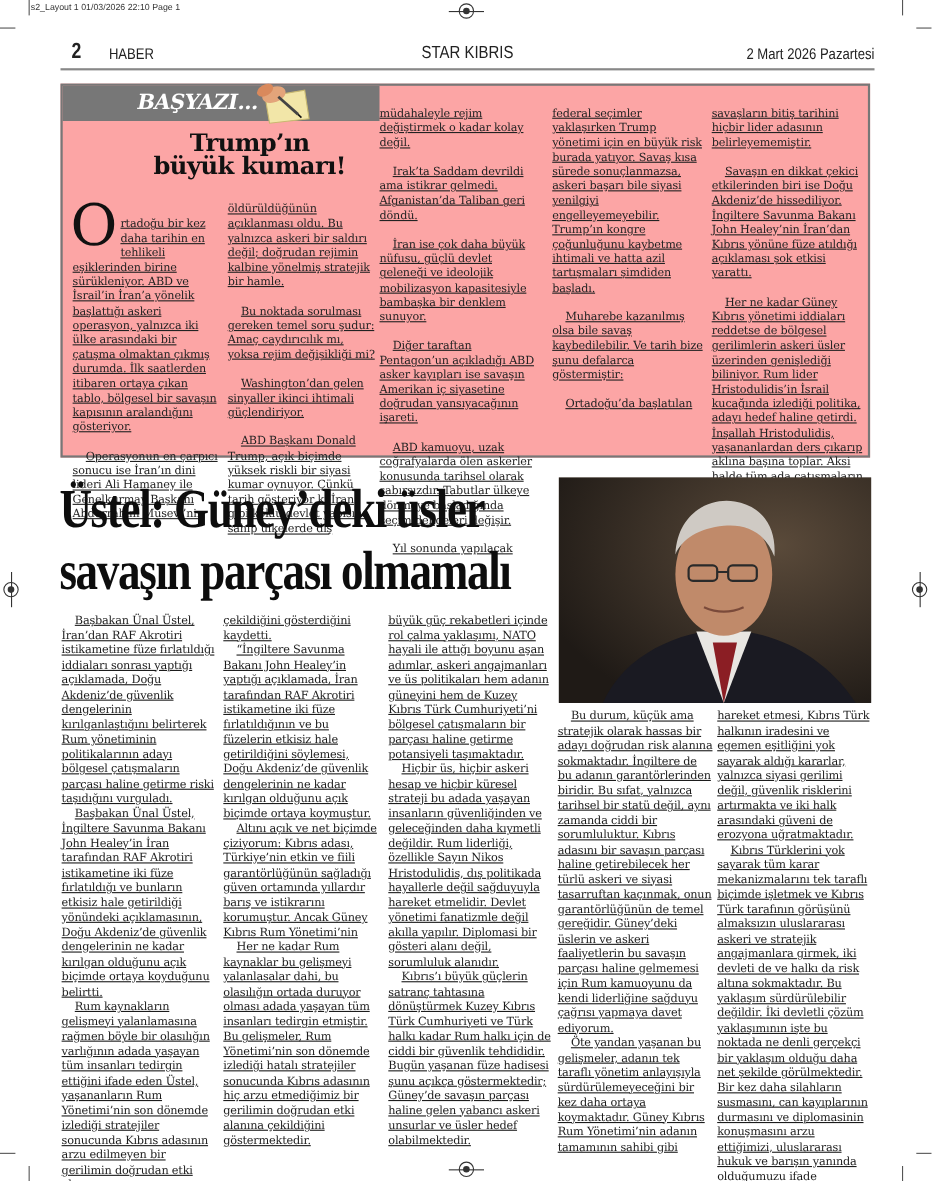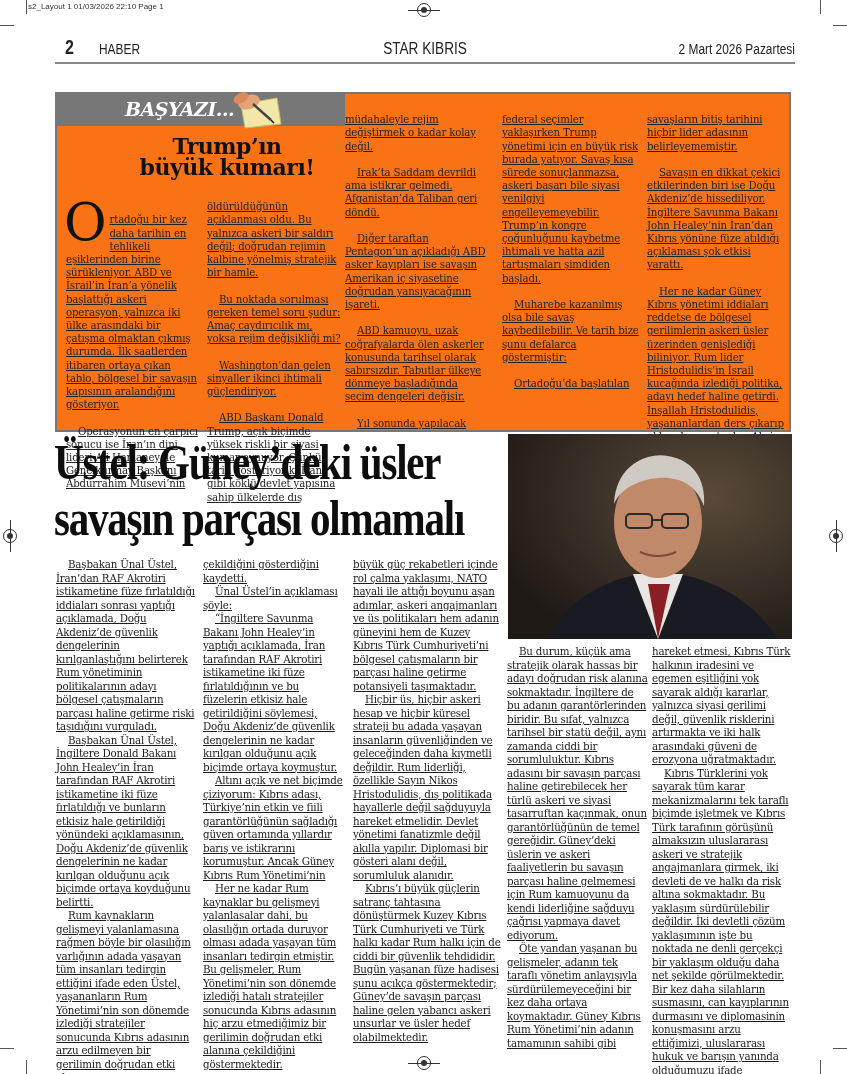--- a/index.html
+++ b/index.html
@@ -10,21 +10,21 @@
     .reg-h { position: absolute; height: 1px; background: #333; }
     .reg-v { position: absolute; width: 1px; background: #333; }
     .crop { position: absolute; background: #555; }
 
     .header { position: absolute; left: 55px; top: 36px; width: 740px; height: 26px; border-bottom: 2px solid #888; }
     .page-no { position: absolute; left: 10px; top: 0; font-family: "Liberation Sans", sans-serif; font-size: 20px; font-weight: bold; color: #222; transform: scaleX(0.8); transform-origin: left; }
     .section { position: absolute; left: 44px; top: 5px; font-family: "Liberation Sans", sans-serif; font-size: 14px; color: #222; transform: scaleX(0.85); transform-origin: left; }
     .paper-name { position: absolute; left: 0; right: 0; top: 4px; text-align: center; font-family: "Liberation Sans", sans-serif; font-size: 16px; color: #222; transform: scaleX(0.85); }
     .date { position: absolute; right: 0; top: 5px; font-family: "Liberation Sans", sans-serif; font-size: 14px; color: #222; transform: scaleX(0.85); transform-origin: right; }
 
-    .editorial { position: absolute; left: 55px; top: 92px; width: 736px; height: 340px; background: #f97316; border: 2px solid #777; box-sizing: border-box; }
+    .editorial { position: absolute; left: 55px; top: 76px; width: 736px; height: 340px; background: #fca5a5; border: 2px solid #777; box-sizing: border-box; }
     .ed-banner { position: absolute; left: 0; top: 0; width: 288px; height: 32px; background: #777; }
     .ed-banner-label { position: absolute; left: 68px; top: 4px; font-family: "DejaVu Serif", serif; font-style: italic; font-weight: bold; font-size: 19px; color: #fff; letter-spacing: -0.5px; }
     .pen-icon { position: absolute; left: 170px; top: -8px; width: 56px; height: 44px; }
     .ed-title { position: absolute; left: 80px; top: 42px; width: 180px; text-align: center; font-family: "DejaVu Serif", serif; font-weight: bold; font-size: 22px; line-height: 21px; color: #111; letter-spacing: -0.5px; }
     .ed-col { position: absolute; font-family: "DejaVu Serif", serif; font-size: 10.2px; line-height: 13.2px; color: #222; white-space: pre-line; letter-spacing: -0.15px; }
     .dropcap { float: left; font-family: "DejaVu Serif", serif; font-size: 52px; line-height: 40px; margin: 2px 3px 0 -2px; color: #111; }
     .ed-col p, .art-col p { margin: 0; text-indent: 12px; text-decoration: underline; }
     .ed-col p.first { text-indent: 0; }
     .art-col p.noindent { text-indent: 0; }
 
@@ -84,20 +84,21 @@
   </div>
   <div class="ed-col" style="left:150px; top:93px; width:135px;">
     <p class="first">öldürüldüğünün açıklanması oldu. Bu yalnızca askeri bir saldırı değil; doğrudan rejimin kalbine yönelmiş stratejik bir hamle.</p>
     <p>Bu noktada sorulması gereken temel soru şudur: Amaç caydırıcılık mı, yoksa rejim değişikliği mi?</p>
     <p>Washington’dan gelen sinyaller ikinci ihtimali güçlendiriyor.</p>
     <p>ABD Başkanı Donald Trump, açık biçimde yüksek riskli bir siyasi kumar oynuyor. Çünkü tarih gösteriyor ki İran gibi köklü devlet yapısına sahip ülkelerde dış</p>
   </div>
   <div class="ed-col" style="left:288px; top:6px; width:145px;">
     <p class="first">müdahaleyle rejim değiştirmek o kadar kolay değil.</p>
     <p>Irak’ta Saddam devrildi ama istikrar gelmedi. Afganistan’da Taliban geri döndü.</p>
+    <p>İran ise çok daha büyük nüfusu, güçlü devlet geleneği ve ideolojik mobilizasyon kapasitesiyle bambaşka bir denklem sunuyor.</p>
     <p>Diğer taraftan Pentagon’un açıkladığı ABD asker kayıpları ise savaşın Amerikan iç siyasetine doğrudan yansıyacağının işareti.</p>
     <p>ABD kamuoyu, uzak coğrafyalarda ölen askerler konusunda tarihsel olarak sabırsızdır. Tabutlar ülkeye dönmeye başladığında seçim dengeleri değişir.</p>
     <p>Yıl sonunda yapılacak</p>
   </div>
   <div class="ed-col" style="left:445px; top:6px; width:140px;">
     <p class="first">federal seçimler yaklaşırken Trump yönetimi için en büyük risk burada yatıyor. Savaş kısa sürede sonuçlanmazsa, askeri başarı bile siyasi yenilgiyi engelleyemeyebilir. Trump’ın kongre çoğunluğunu kaybetme ihtimali ve hatta azil tartışmaları şimdiden başladı.</p>
     <p>Muharebe kazanılmış olsa bile savaş kaybedilebilir. Ve tarih bize şunu defalarca göstermiştir:</p>
     <p>Ortadoğu’da başlatılan</p>
   </div>
   <div class="ed-col" style="left:590px; top:6px; width:140px;">
@@ -128,26 +129,25 @@
     <path d="M106,70 C108,30 140,18 160,22 C185,26 198,45 196,72 C188,50 170,42 150,44 C128,46 112,56 106,70 Z" fill="#cfcac4"></path>
     <rect x="118" y="80" width="26" height="14" rx="4" fill="none" stroke="#2a2a2a" stroke-width="2"></rect>
     <rect x="154" y="80" width="26" height="14" rx="4" fill="none" stroke="#2a2a2a" stroke-width="2"></rect>
     <line x1="144" y1="86" x2="154" y2="86" stroke="#2a2a2a" stroke-width="2"></line>
     <path d="M132,118 Q150,126 168,118" stroke="#7a4a3a" stroke-width="2" fill="none"></path>
   </svg>
 </div>
 
 <div class="art-col" style="left:56px; top:558px; width:142px;">
   <p>Başbakan Ünal Üstel, İran’dan RAF Akrotiri istikametine füze fırlatıldığı iddiaları sonrası yaptığı açıklamada, Doğu Akdeniz’de güvenlik dengelerinin kırılganlaştığını belirterek Rum yönetiminin politikalarının adayı bölgesel çatışmaların parçası haline getirme riski taşıdığını vurguladı.</p>
-  <p>Başbakan Ünal Üstel, İngiltere Donald Bakanı John Healey’in İran tarafından RAF Akrotiri istikametine iki füze fırlatıldığı ve bunların etkisiz hale getirildiği yönündeki açıklamasının, Doğu Akdeniz’de güvenlik dengelerinin ne kadar kırılgan olduğunu açık biçimde ortaya koyduğunu belirtti.</p>
+  <p>Başbakan Ünal Üstel, İngiltere Savunma Bakanı John Healey’in İran tarafından RAF Akrotiri istikametine iki füze fırlatıldığı ve bunların etkisiz hale getirildiği yönündeki açıklamasının, Doğu Akdeniz’de güvenlik dengelerinin ne kadar kırılgan olduğunu açık biçimde ortaya koyduğunu belirtti.</p>
   <p>Rum kaynakların gelişmeyi yalanlamasına rağmen böyle bir olasılığın varlığının adada yaşayan tüm insanları tedirgin ettiğini ifade eden Üstel, yaşananların Rum Yönetimi’nin son dönemde izlediği stratejiler sonucunda Kıbrıs adasının arzu edilmeyen bir gerilimin doğrudan etki alanına</p>
 </div>
 <div class="art-col" style="left:203px; top:558px; width:140px;">
   <p class="noindent">çekildiğini gösterdiğini kaydetti.</p>
-  <p>Ünal Üstel’in açıklaması şöyle:</p>
   <p>“İngiltere Savunma Bakanı John Healey’in yaptığı açıklamada, İran tarafından RAF Akrotiri istikametine iki füze fırlatıldığının ve bu füzelerin etkisiz hale getirildiğini söylemesi, Doğu Akdeniz’de güvenlik dengelerinin ne kadar kırılgan olduğunu açık biçimde ortaya koymuştur.</p>
   <p>Altını açık ve net biçimde çiziyorum: Kıbrıs adası, Türkiye’nin etkin ve fiili garantörlüğünün sağladığı güven ortamında yıllardır barış ve istikrarını korumuştur. Ancak Güney Kıbrıs Rum Yönetimi’nin</p>
   <p>Her ne kadar Rum kaynaklar bu gelişmeyi yalanlasalar dahi, bu olasılığın ortada duruyor olması adada yaşayan tüm insanları tedirgin etmiştir. Bu gelişmeler, Rum Yönetimi’nin son dönemde izlediği hatalı stratejiler sonucunda Kıbrıs adasının hiç arzu etmediğimiz bir gerilimin doğrudan etki alanına çekildiğini göstermektedir.</p>
 </div>
 <div class="art-col" style="left:353px; top:558px; width:148px;">
   <p class="noindent">büyük güç rekabetleri içinde rol çalma yaklaşımı, NATO hayali ile attığı boyunu aşan adımlar, askeri angajmanları ve üs politikaları hem adanın güneyini hem de Kuzey Kıbrıs Türk Cumhuriyeti’ni bölgesel çatışmaların bir parçası haline getirme potansiyeli taşımaktadır.</p>
   <p>Hiçbir üs, hiçbir askeri hesap ve hiçbir küresel strateji bu adada yaşayan insanların güvenliğinden ve geleceğinden daha kıymetli değildir. Rum liderliği, özellikle Sayın Nikos Hristodulidis, dış politikada hayallerle değil sağduyuyla hareket etmelidir. Devlet yönetimi fanatizmle değil akılla yapılır. Diplomasi bir gösteri alanı değil, sorumluluk alanıdır.</p>
   <p>Kıbrıs’ı büyük güçlerin satranç tahtasına dönüştürmek Kuzey Kıbrıs Türk Cumhuriyeti ve Türk halkı kadar Rum halkı için de ciddi bir güvenlik tehdididir. Bugün yaşanan füze hadisesi şunu açıkça göstermektedir; Güney’de savaşın parçası haline gelen yabancı askeri unsurlar ve üsler hedef olabilmektedir.</p>
 </div>
 <div class="art-col" style="left:507px; top:645px; width:142px;">

